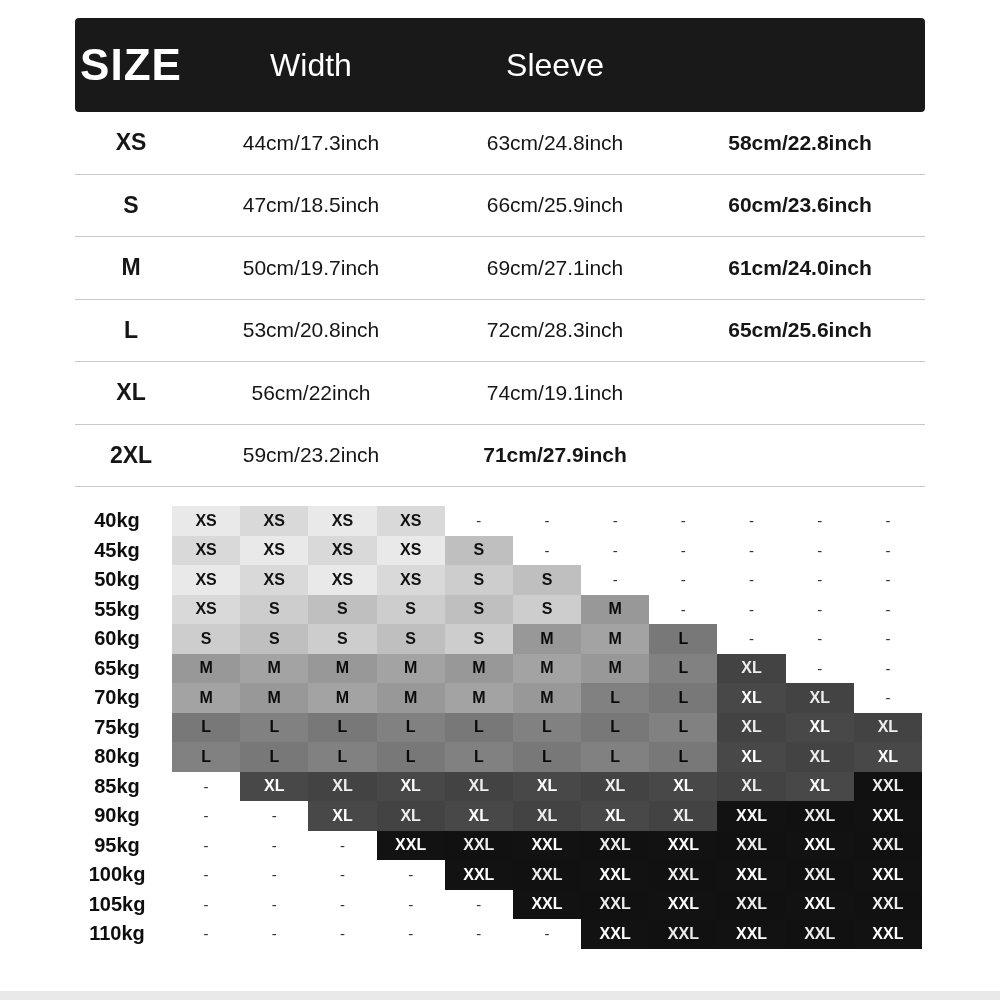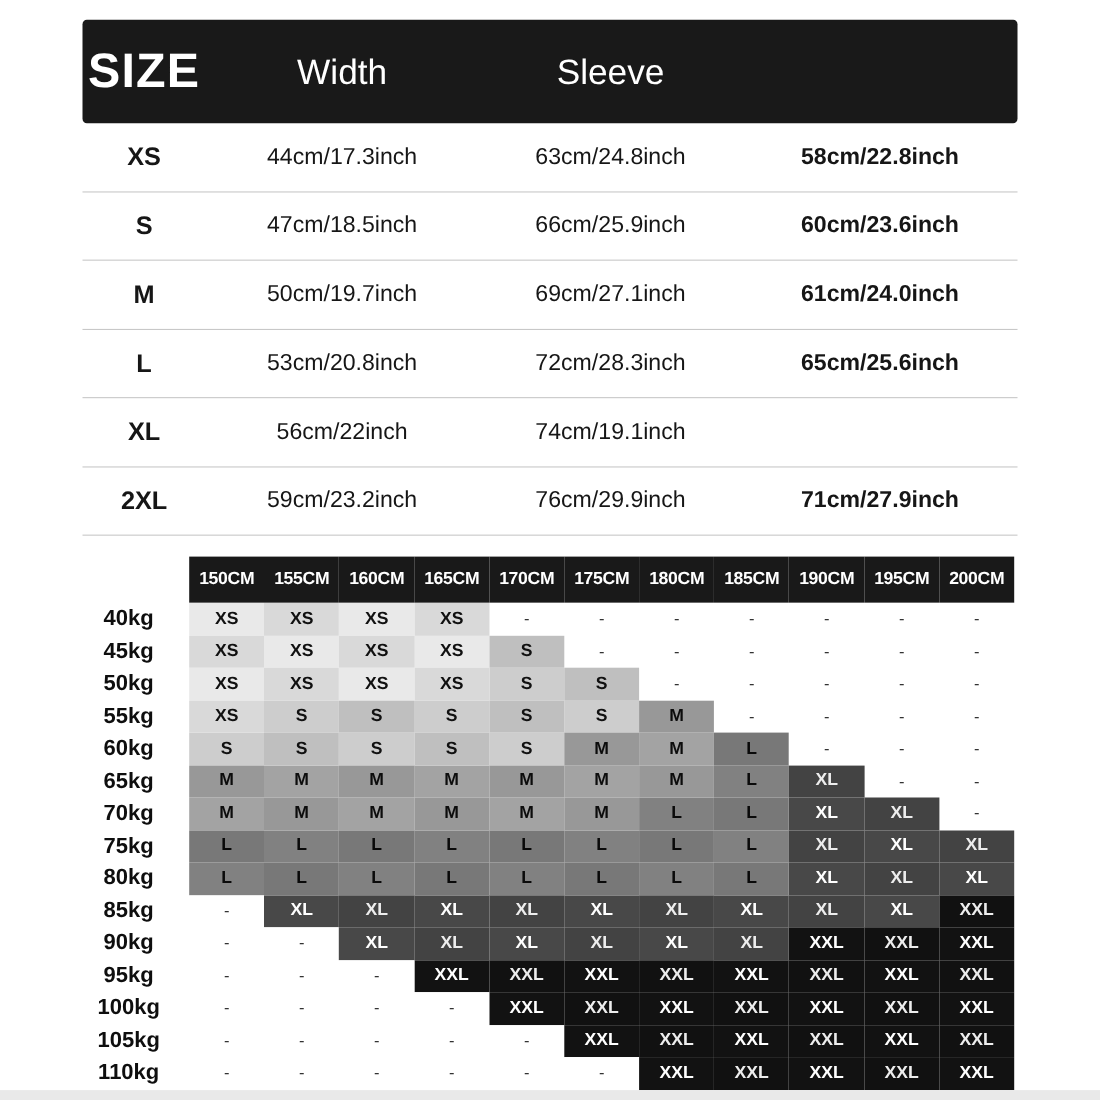--- a/index.html
+++ b/index.html
@@ -93,41 +93,26 @@
           <div class="st-cell c3">65cm/25.6inch</div>
         </div>
         <div class="st-row">
           <div class="st-cell c0">XL</div>
           <div class="st-cell c1">56cm/22inch</div>
           <div class="st-cell c2">74cm/19.1inch</div>
         </div>
         <div class="st-row">
           <div class="st-cell c0">2XL</div>
           <div class="st-cell c1">59cm/23.2inch</div>
-          <div class="st-cell c2">76cm/29.9inch</div>
           <div class="st-cell c3">71cm/27.9inch</div>
         </div>
       </div>
   </div>
 
   <div class="fit-chart">
-    <div class="fc-header">
-      <div class="fc-corner"></div>
-    <div class="fc-h" style="background: rgb(25, 25, 25);">150CM</div>
-        <div class="fc-h" style="background: rgb(25, 25, 25);">155CM</div>
-        <div class="fc-h" style="background: rgb(25, 25, 25);">160CM</div>
-        <div class="fc-h" style="background: rgb(25, 25, 25);">165CM</div>
-        <div class="fc-h" style="background: rgb(25, 25, 25);">170CM</div>
-        <div class="fc-h" style="background: rgb(25, 25, 25);">175CM</div>
-        <div class="fc-h" style="background: rgb(25, 25, 25);">180CM</div>
-        <div class="fc-h" style="background: rgb(25, 25, 25);">185CM</div>
-        <div class="fc-h" style="background: rgb(25, 25, 25);">190CM</div>
-        <div class="fc-h" style="background: rgb(25, 25, 25);">195CM</div>
-        <div class="fc-h" style="background: rgb(25, 25, 25);">200CM</div>
-      </div>
     <div>
         <div class="fc-row">
           <div class="fc-w">40kg</div>
           <div class="fc-c sz-xs" style="background: rgb(233, 233, 233); color: rgb(17, 17, 17);">XS</div>
           <div class="fc-c sz-xs alt" style="background: rgb(233, 233, 233); color: rgb(17, 17, 17);">XS</div>
           <div class="fc-c sz-xs" style="background: rgb(233, 233, 233); color: rgb(17, 17, 17);">XS</div>
           <div class="fc-c sz-xs alt" style="background: rgb(233, 233, 233); color: rgb(17, 17, 17);">XS</div>
           <div class="fc-c sz-dash" style="background: rgb(255, 255, 255); color: rgb(51, 51, 51);">-</div>
           <div class="fc-c sz-dash" style="background: rgb(255, 255, 255); color: rgb(51, 51, 51);">-</div>
           <div class="fc-c sz-dash" style="background: rgb(255, 255, 255); color: rgb(51, 51, 51);">-</div>

